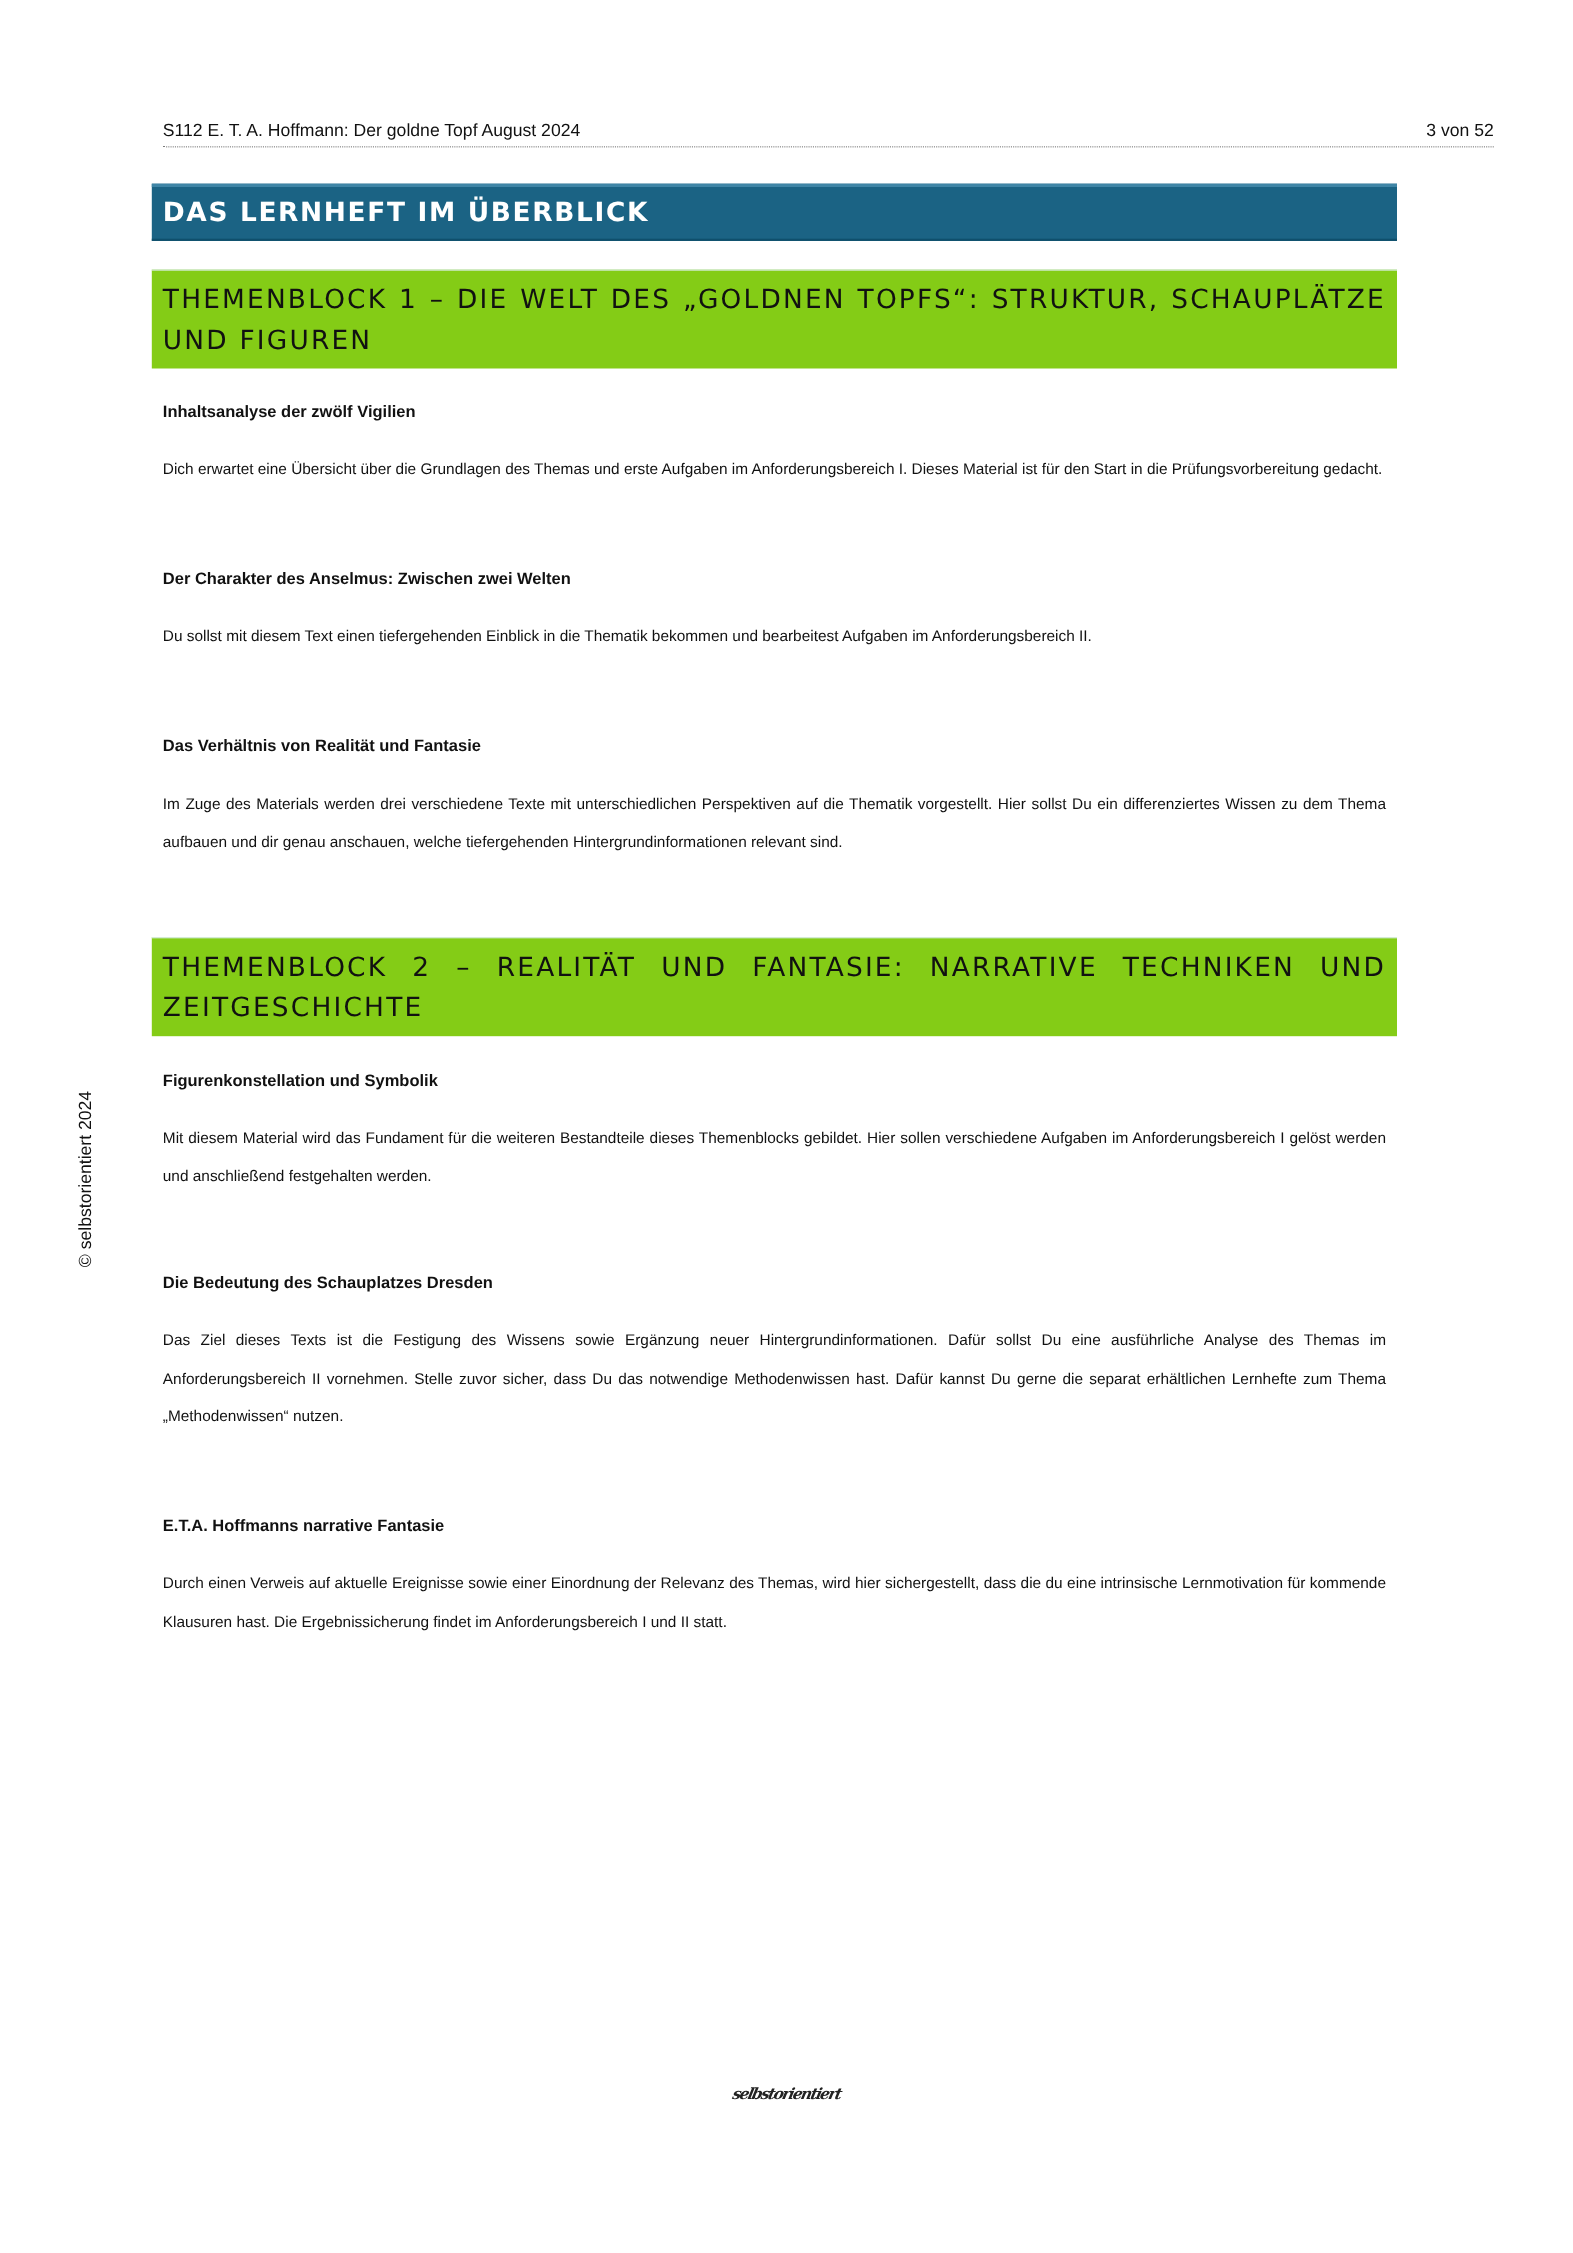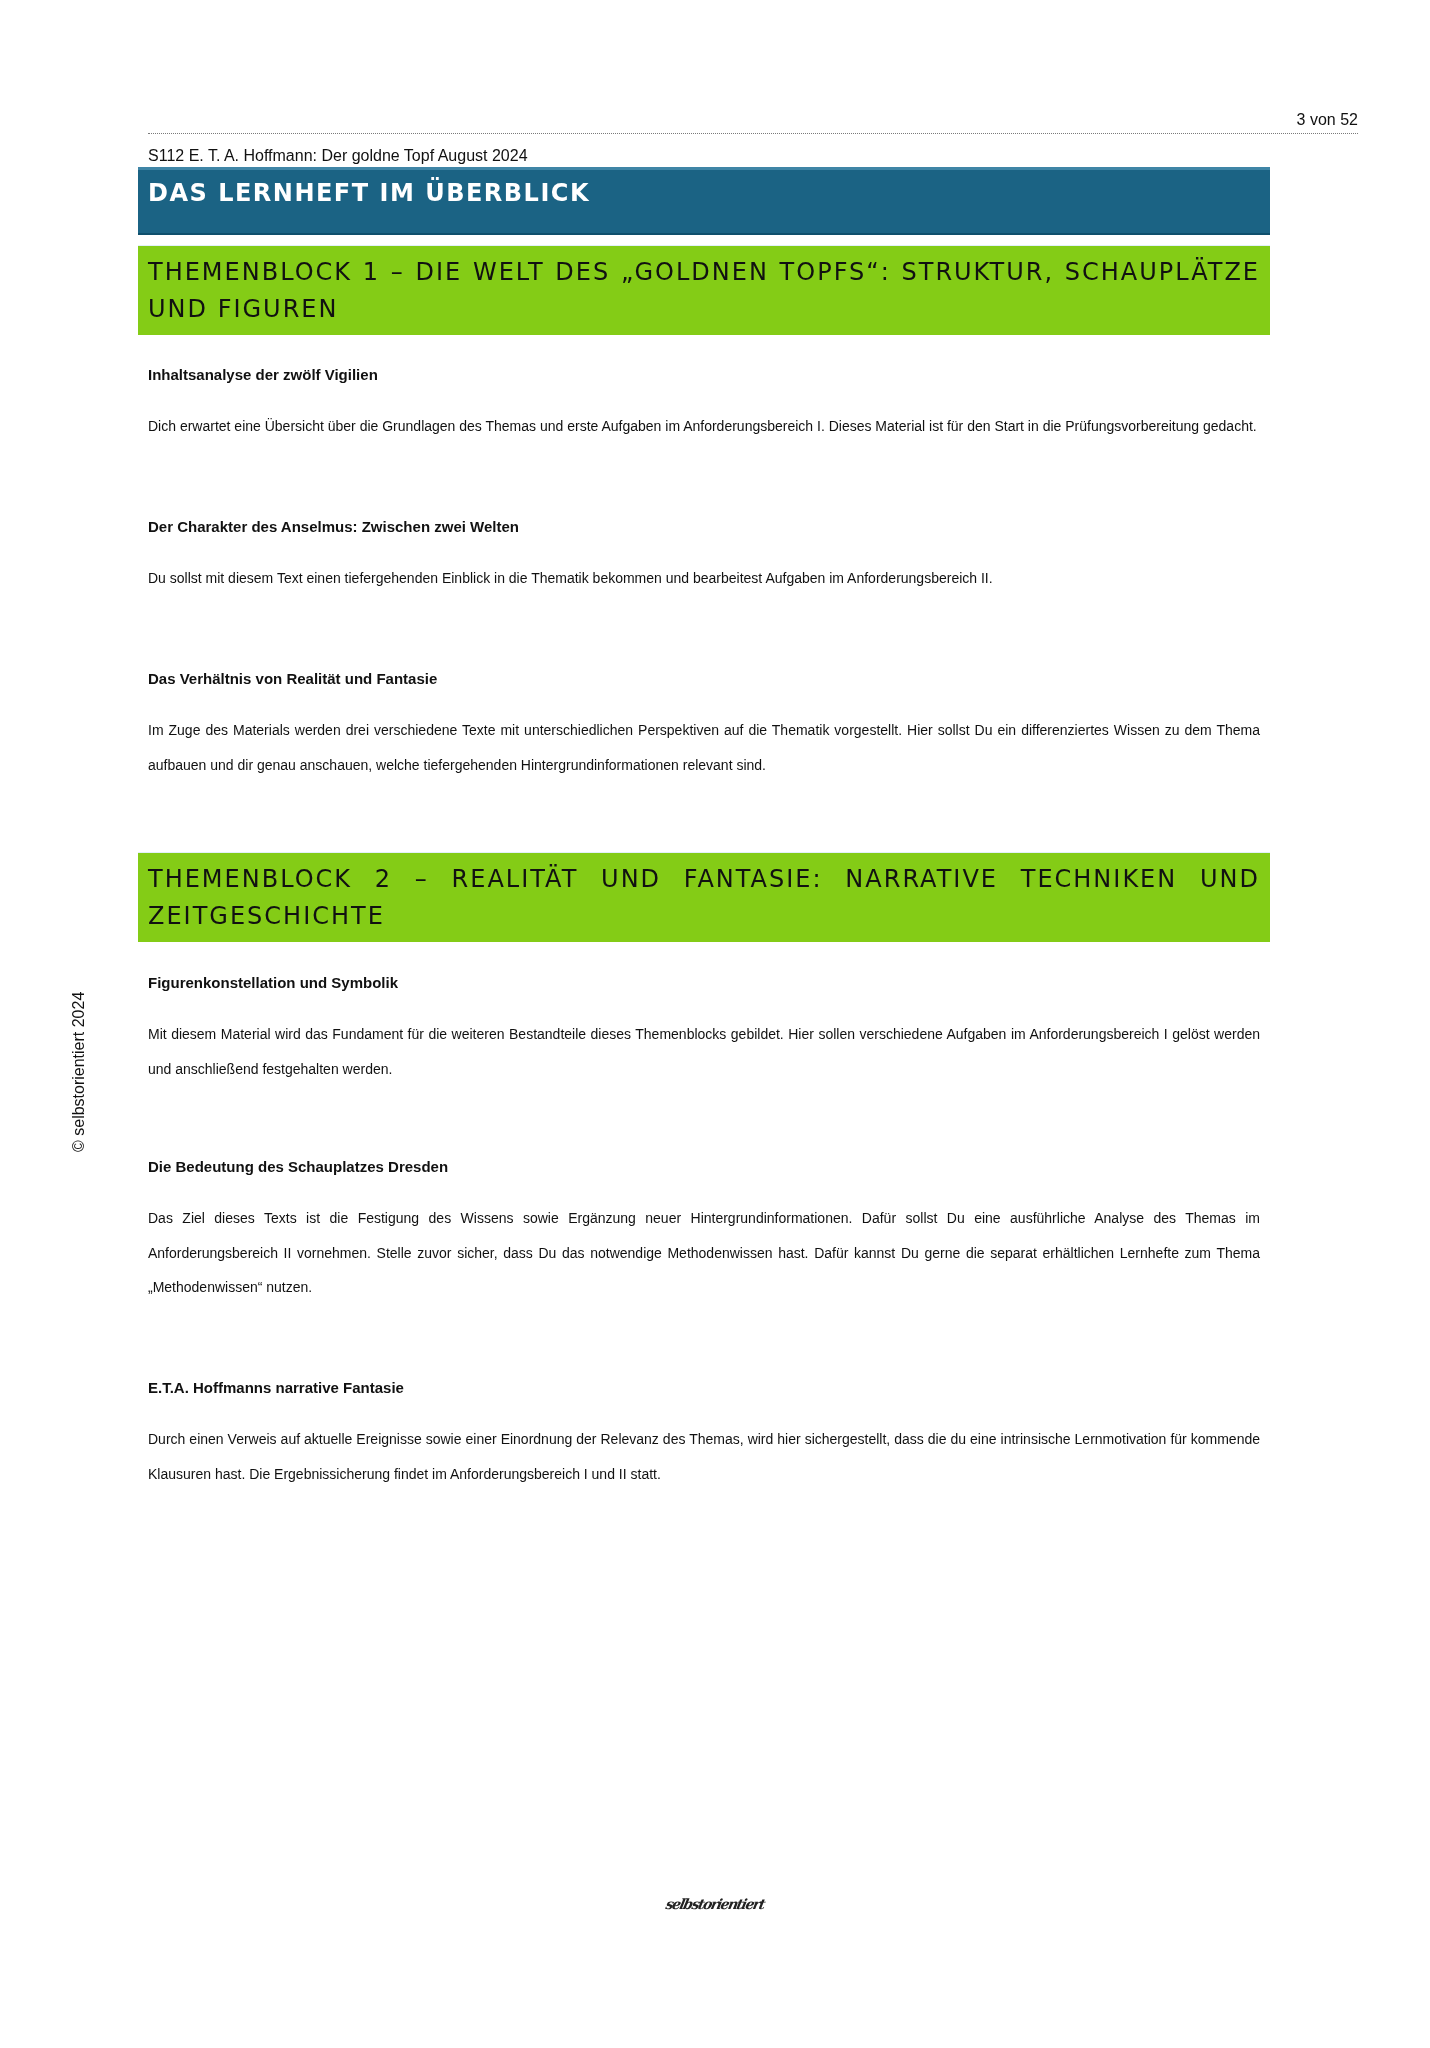--- a/index.html
+++ b/index.html
@@ -5,25 +5,25 @@
     html, body { margin: 0; padding: 0; background: #ffffff; }
     body {
       width: 1430px; height: 2048px; position: relative; overflow: hidden;
       font-family: "Liberation Sans", sans-serif; color: #111111;
     }
     .header {
       position: absolute; left: 148px; top: 109px; width: 1210px; height: 24px;
       border-bottom: 1px dotted #7a7a7a;
       font-family: "Liberation Sans", sans-serif; font-size: 16px; color: #111;
     }
-    .header .left { position: absolute; left: 0; top: 2px; margin-top: 36px; }
+    .header .left { position: absolute; left: 0; top: 2px; }
     .header .right { position: absolute; right: 0; top: 2px; }
 
     .main-title {
-      position: absolute; left: 138px; top: 167px; width: 1132px; height: 68px;
+      position: absolute; left: 138px; top: 167px; width: 1132px; height: 52px;
       background: #1b6384; box-sizing: border-box;
       border-top: 3px solid #3f85a6; border-bottom: 2px solid #0f4f6c;
       color: #ffffff; font-weight: bold; font-size: 24px; letter-spacing: 1.5px;
       padding: 9px 10px 0 10px;
       font-family: "DejaVu Sans", sans-serif;
     }
     .theme-block {
       position: absolute; left: 138px; width: 1132px; box-sizing: border-box;
       background: #84cc16; padding: 8px 10px 22px 10px;
       font-family: "DejaVu Sans", sans-serif;

